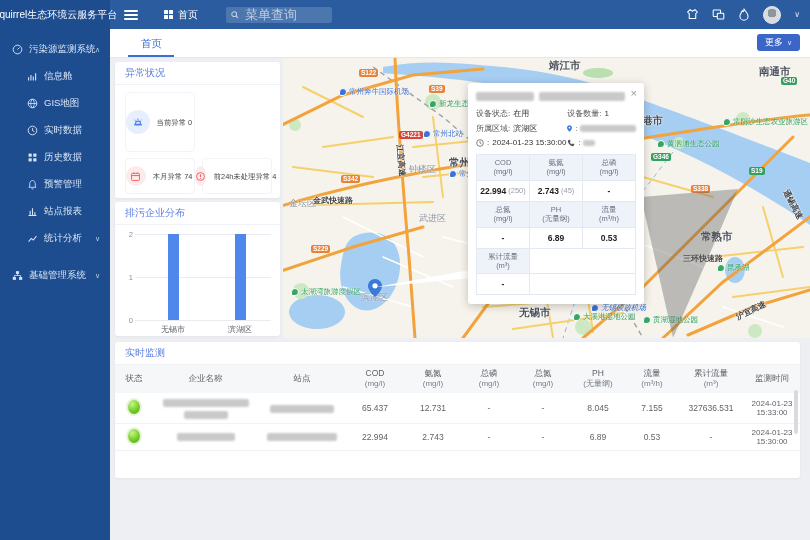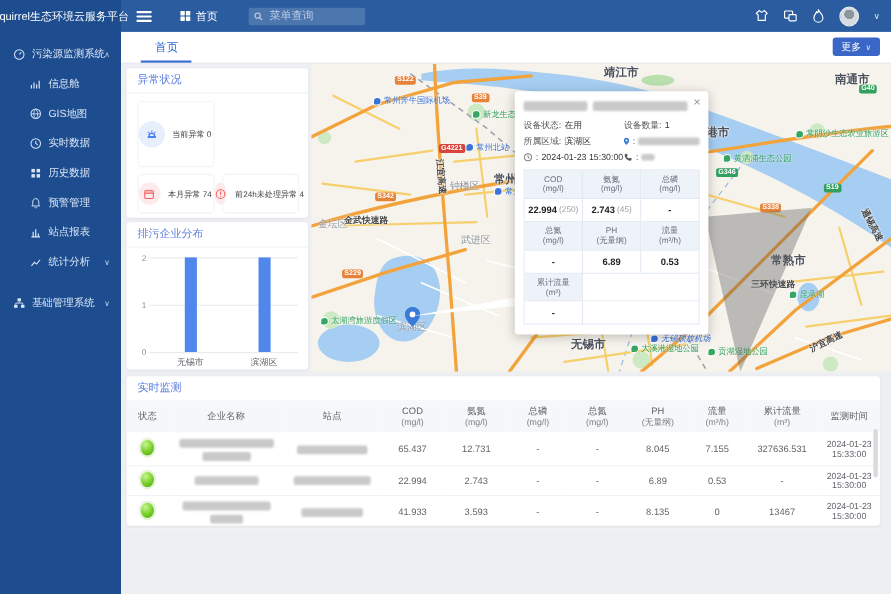--- a/index.html
+++ b/index.html
@@ -8,21 +8,21 @@
   
   .header{position:absolute;left:0;top:0;width:810px;height:29px;background:#2a5c9f;z-index:40;display:flex;align-items:center;}
   .logo{width:110px;height:29px;background:#1d4d8f;color:#fff;font-size:10px;display:flex;align-items:center;justify-content:center;white-space:nowrap;}
   .burger{margin-left:14px;width:14px;height:10px;display:flex;flex-direction:column;justify-content:space-between;cursor:pointer;}
   .burger i{display:block;height:2px;background:#fff;border-radius:1px;}
   .home-shortcut{display:flex;align-items:center;margin-left:26px;color:#fff;font-size:10px;gap:5px;cursor:pointer;}
   .gridglyph{width:9px;height:9px;display:grid;grid-template-columns:4px 4px;grid-template-rows:4px 4px;gap:1px;}
   .gridglyph i{background:#fff;border-radius:0.5px;}
   .searchbox{margin-left:28px;width:96px;height:16px;background:rgba(255,255,255,.16);border-radius:2px;display:flex;align-items:center;padding:0 5px;gap:4px;}
   .searchbox svg{flex:0 0 auto;}
-  .searchbox input{background:transparent;border:none;outline:none;color:#e8eefc;font-size:10px;width:70px;font-family:inherit;}
+  .searchbox input{background:transparent;border:none;outline:none;color:#e8eefc;font-size:13px;width:70px;font-family:inherit;}
   .searchbox input::placeholder{color:#bccbe4;}
   .hicons{position:absolute;right:10px;top:0;height:29px;display:flex;align-items:center;gap:13px;}
   .avatar{width:16px;height:16px;border-radius:50%;background:radial-gradient(circle at 50% 38%,#8f959d 0 34%,#d8dce1 35%);border:1px solid #e7ebf1;}
   .caret{color:#d8e2f2;font-size:8px;}
   
   .sidebar{position:absolute;left:0;top:29px;width:110px;height:511px;background:#1d4d8f;z-index:30;}
   .side-item{display:flex;align-items:center;height:25px;color:#d9e5f6;font-size:9.5px;cursor:pointer;position:relative;}
   .side-item .sic{width:11px;height:11px;margin-right:6px;flex:0 0 auto;}
   .side-item .arrow{position:absolute;right:10px;font-size:7px;color:#bcd0ea;}
   .lvl0{padding-left:12px;margin-top:8px;}
@@ -596,31 +596,18 @@
           <td><span class="redact" style="width:70px;"></span></td>
           <td>22.994</td>
           <td>2.743</td>
           <td>-</td>
           <td>-</td>
           <td>6.89</td>
           <td>0.53</td>
           <td>-</td>
           <td style="font-size:8px;">2024-01-23 15:30:00</td>
         </tr>
-        <tr>
-          <td><span class="dot"></span></td>
-          <td><span class="redact" style="width:80px;"></span><br><span class="redact r2" style="width:30px;"></span></td>
-          <td><span class="redact" style="width:56px;"></span></td>
-          <td>41.933</td>
-          <td>3.593</td>
-          <td>-</td>
-          <td>-</td>
-          <td>8.135</td>
-          <td>0</td>
-          <td>13467</td>
-          <td style="font-size:8px;">2024-01-23 15:30:00</td>
-        </tr>
       </tbody>
     </table>
     <div class="vscroll"></div>
   </div>
 
 </div>
 
 </body></html>

